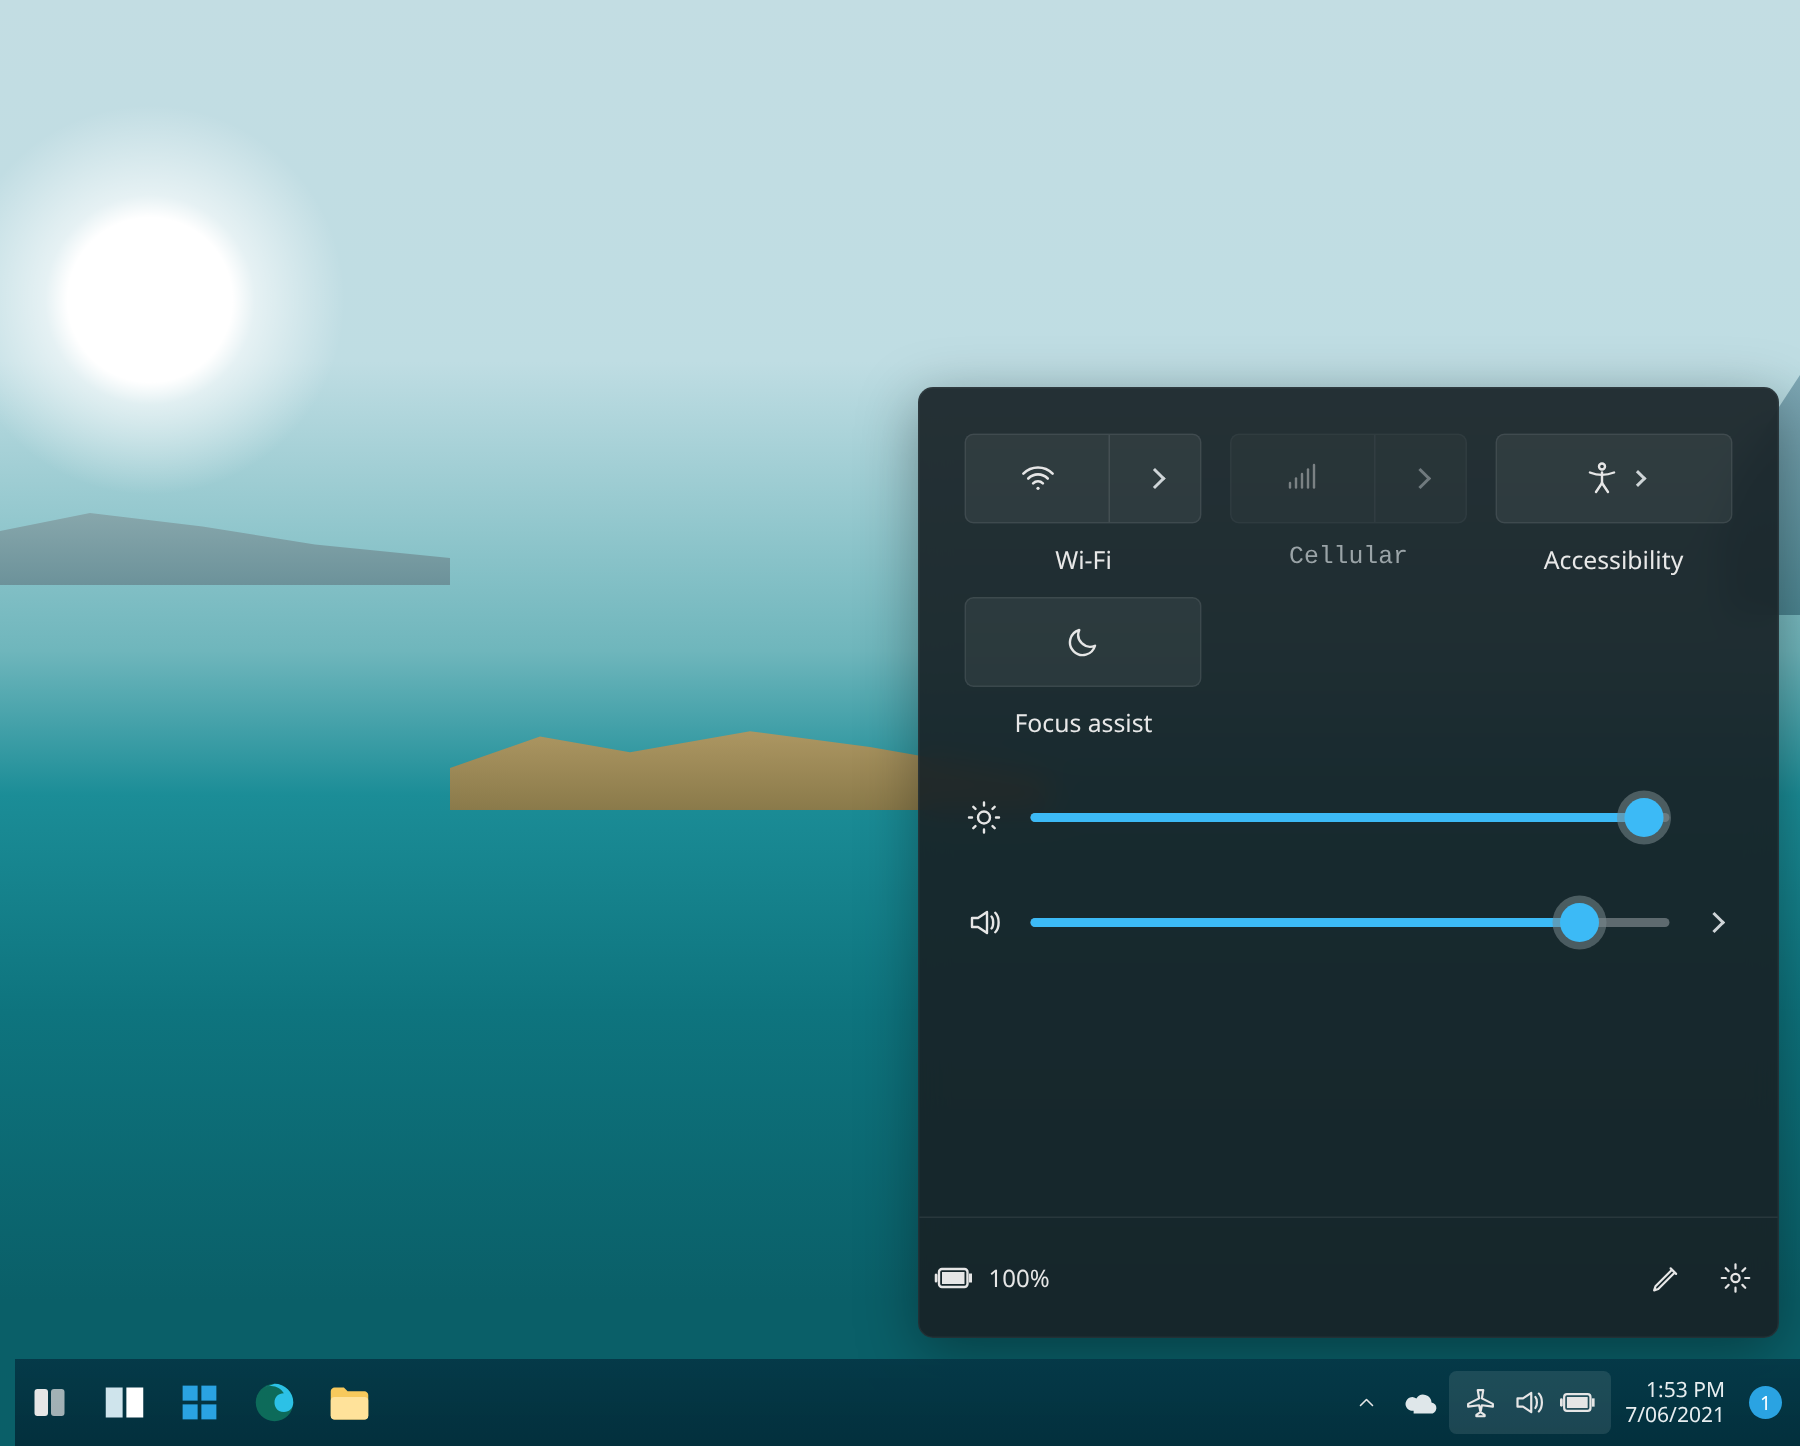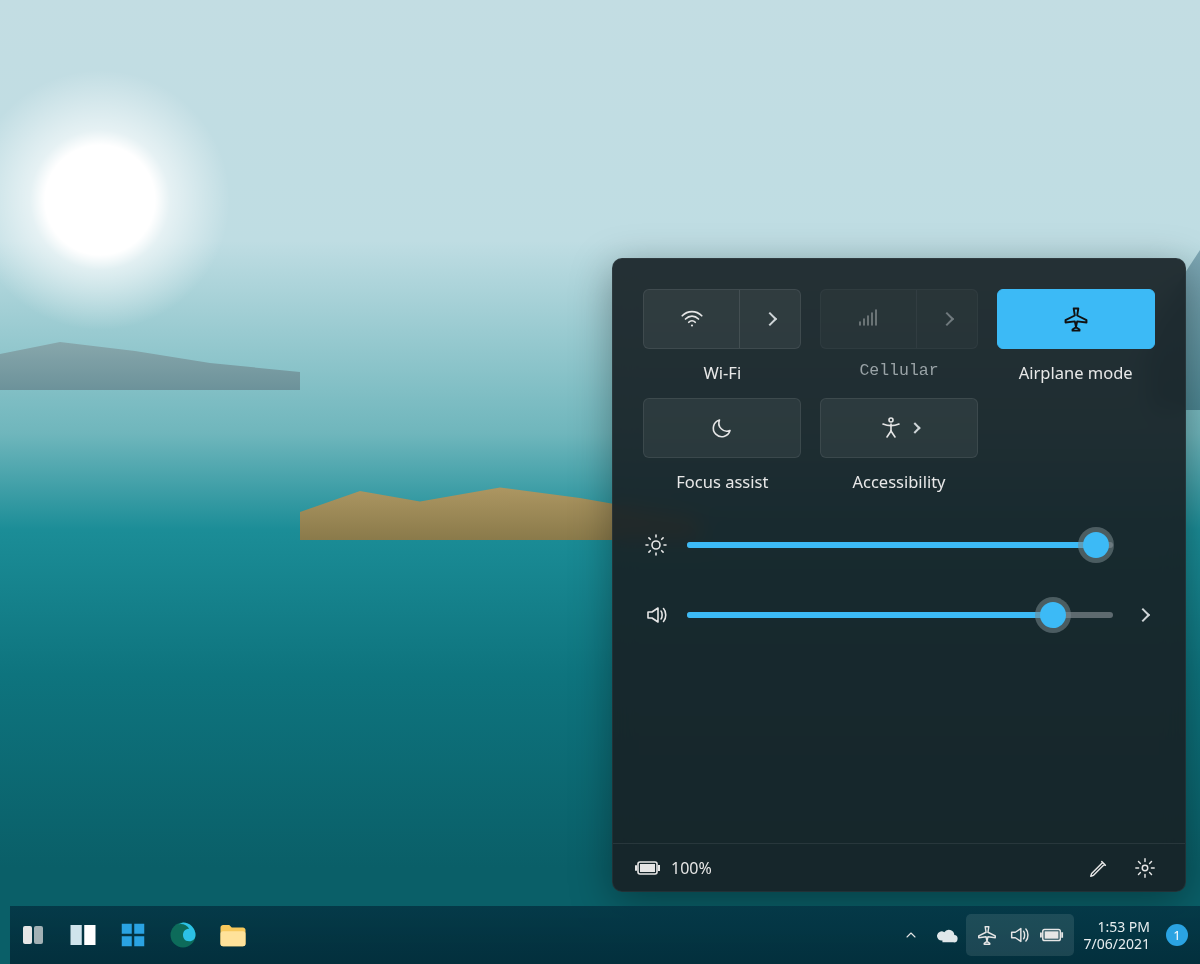--- a/index.html
+++ b/index.html
@@ -85,22 +85,22 @@
     position:absolute; top:50%; width:26px; height:26px; margin-top:-13px; margin-left:-13px;
     border-radius:50%; background:#3cbaf6;
     box-shadow:0 0 0 5px rgba(120,135,140,0.55);
   }
   .slider-more { width:24px; display:flex; justify-content:center; }
 
   
   .qs-footer {
     margin-top:auto;
     border-top:1px solid rgba(255,255,255,0.08);
-    height:48px;
-    display:flex; align-items:center; padding:0 22px; gap:10px;
+    height:80px;
+    display:flex; align-items:center; padding:0 10px; gap:10px;
     font-size:16px;
   }
   .qs-footer .spacer { flex:1; }
   .footer-btn { width:36px; height:36px; display:flex; align-items:center; justify-content:center; border-radius:4px; cursor:pointer; }
 
   
   .taskbar {
     position:absolute; left:10px; right:0; bottom:0; height:58px;
     background: linear-gradient(to bottom, rgba(5,55,70,0.92), rgba(3,45,58,0.95));
     display:flex; align-items:center; padding:0 6px;
@@ -161,54 +161,46 @@
               <path d="M20 18V3"></path>
           </svg>
         </div>
         <div class="more">
           <span class="chev"></span>
         </div>
       </div>
       <div class="qs-label dim">Cellular</div>
     </div>
 
-    <div class="qs-cell">
-      <div class="qs-btn active">
-        <svg width="28" height="28" viewBox="0 0 24 24" style="stroke:#111">
-          <path d="M10 3h4l-1 6 8 4v2l-8-1-1 5 3 2v1H9v-1l3-2-1-5-8 1v-2l8-4-1-6z"></path>
-        </svg>
-      </div>
-      <div class="qs-label">Airplane mode</div>
-    </div>
-
-    <div class="qs-cell">
-      <div class="qs-btn">
-        <svg width="24" height="24" viewBox="0 0 24 24">
-          <path d="M20 14.5A8 8 0 0 1 9.5 4 8.5 8.5 0 1 0 20 14.5z"></path>
-        </svg>
-      </div>
-      <div class="qs-label">Focus assist</div>
-    </div>
 
     <div class="qs-cell">
       <div class="qs-btn">
         <div class="with-arrow">
           <svg width="24" height="24" viewBox="0 0 24 24">
             <circle cx="12" cy="4" r="2"></circle>
               <path d="M4 8c5 2 11 2 16 0"></path>
               <path d="M12 8v7"></path>
               <path d="M12 15l-4 6"></path>
               <path d="M12 15l4 6"></path>
           </svg>
           <span class="chev small"></span>
         </div>
       </div>
       <div class="qs-label">Accessibility</div>
     </div>
 
+    <div class="qs-cell">
+      <div class="qs-btn">
+        <svg width="24" height="24" viewBox="0 0 24 24">
+          <path d="M20 14.5A8 8 0 0 1 9.5 4 8.5 8.5 0 1 0 20 14.5z"></path>
+        </svg>
+      </div>
+      <div class="qs-label">Focus assist</div>
+    </div>
+
   </div>
 
   <div class="qs-sliders">
 
     <div class="slider-row">
       <div class="icon">
         <svg width="24" height="24" viewBox="0 0 24 24">
             <circle cx="12" cy="12" r="4"></circle>
             <path d="M12 2v2M12 20v2M2 12h2M20 12h2M4.9 4.9l1.4 1.4M17.7 17.7l1.4 1.4M4.9 19.1l1.4-1.4M17.7 6.3l1.4-1.4"></path>
           </svg>

